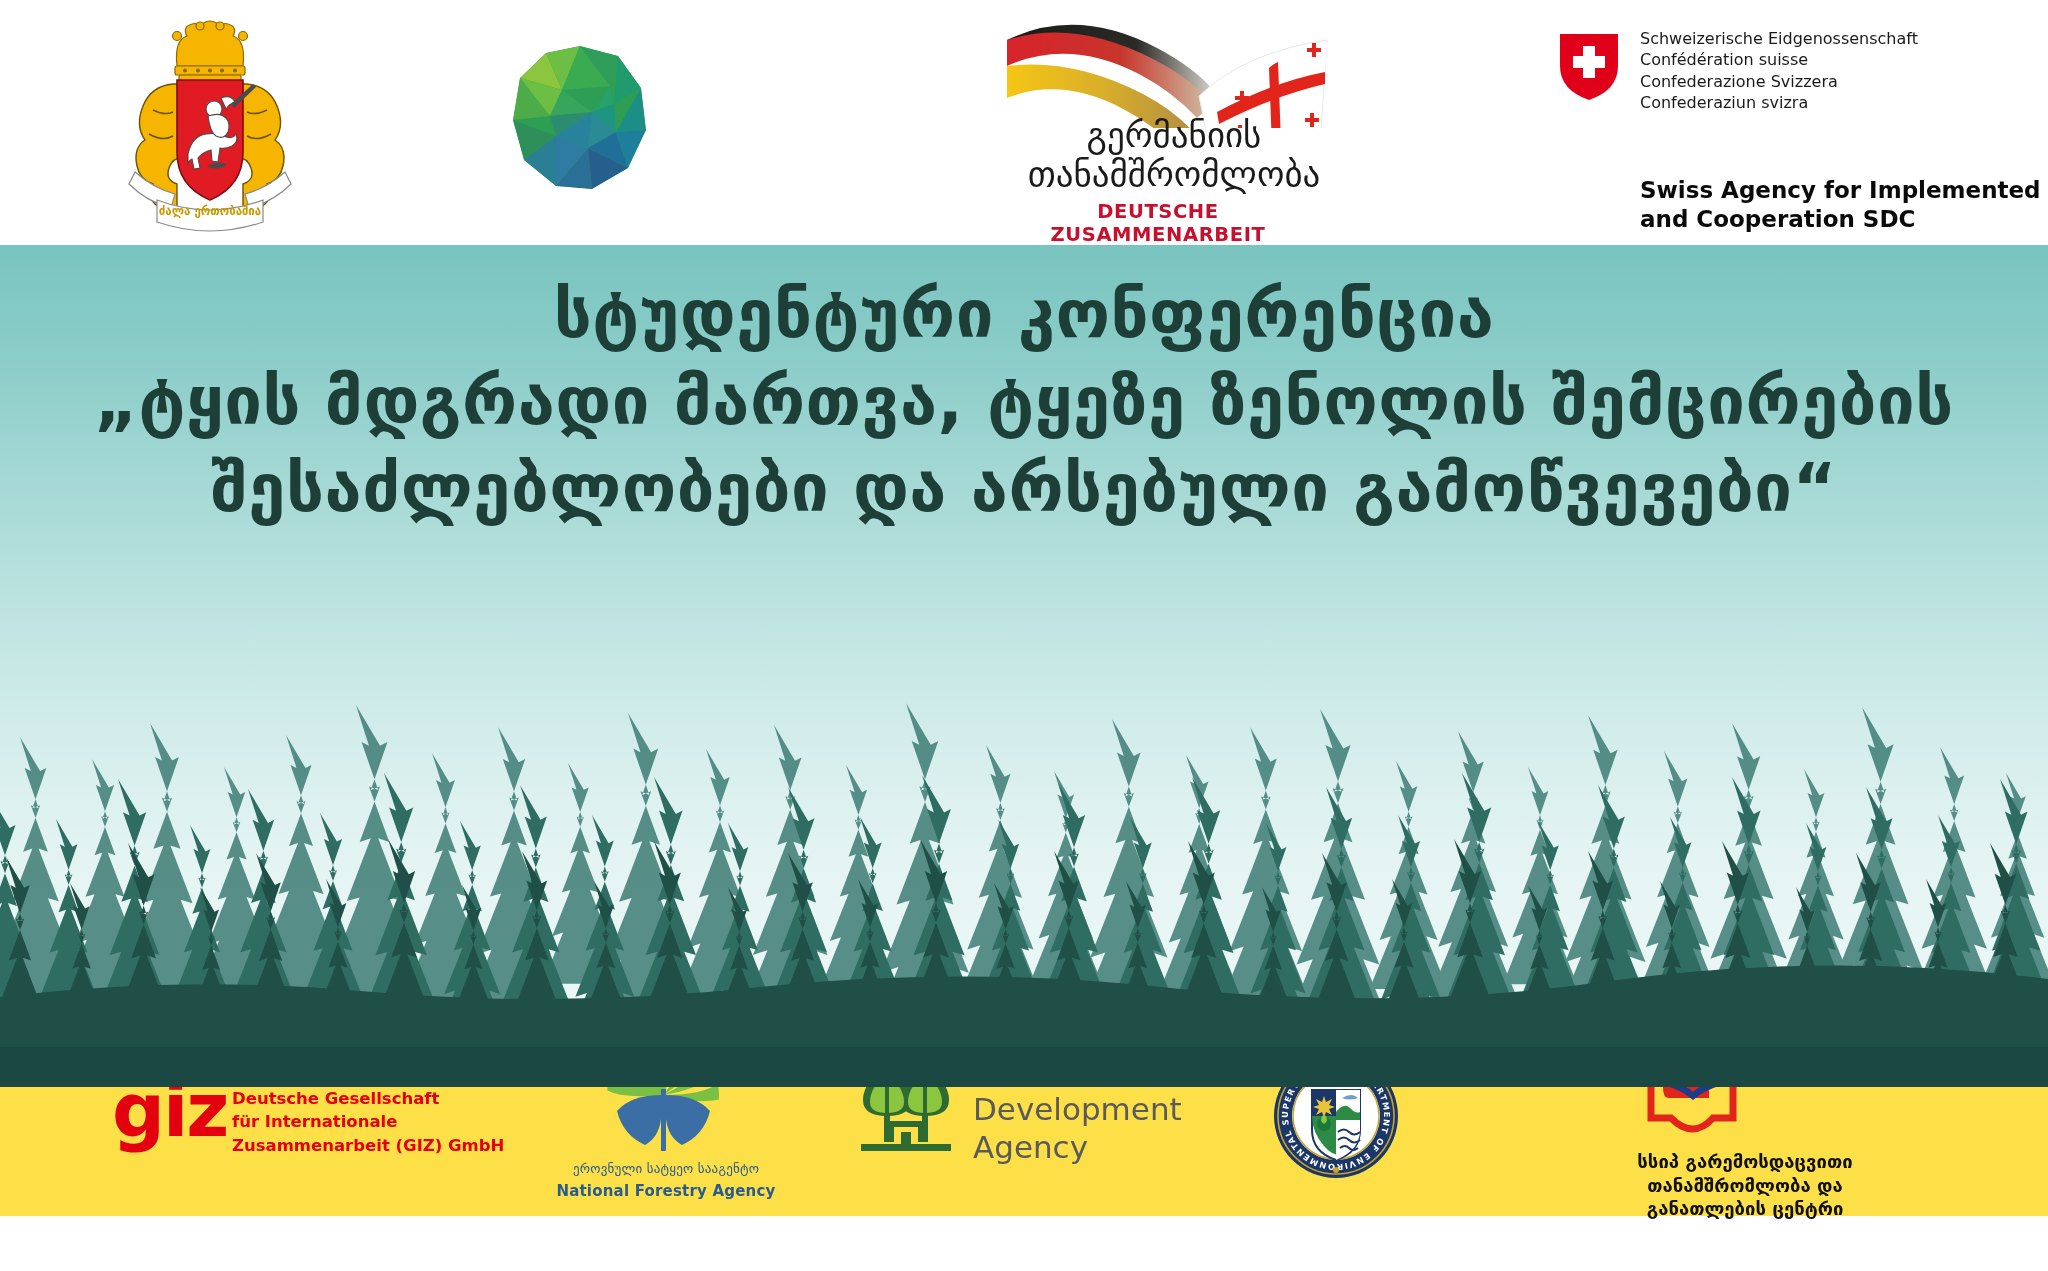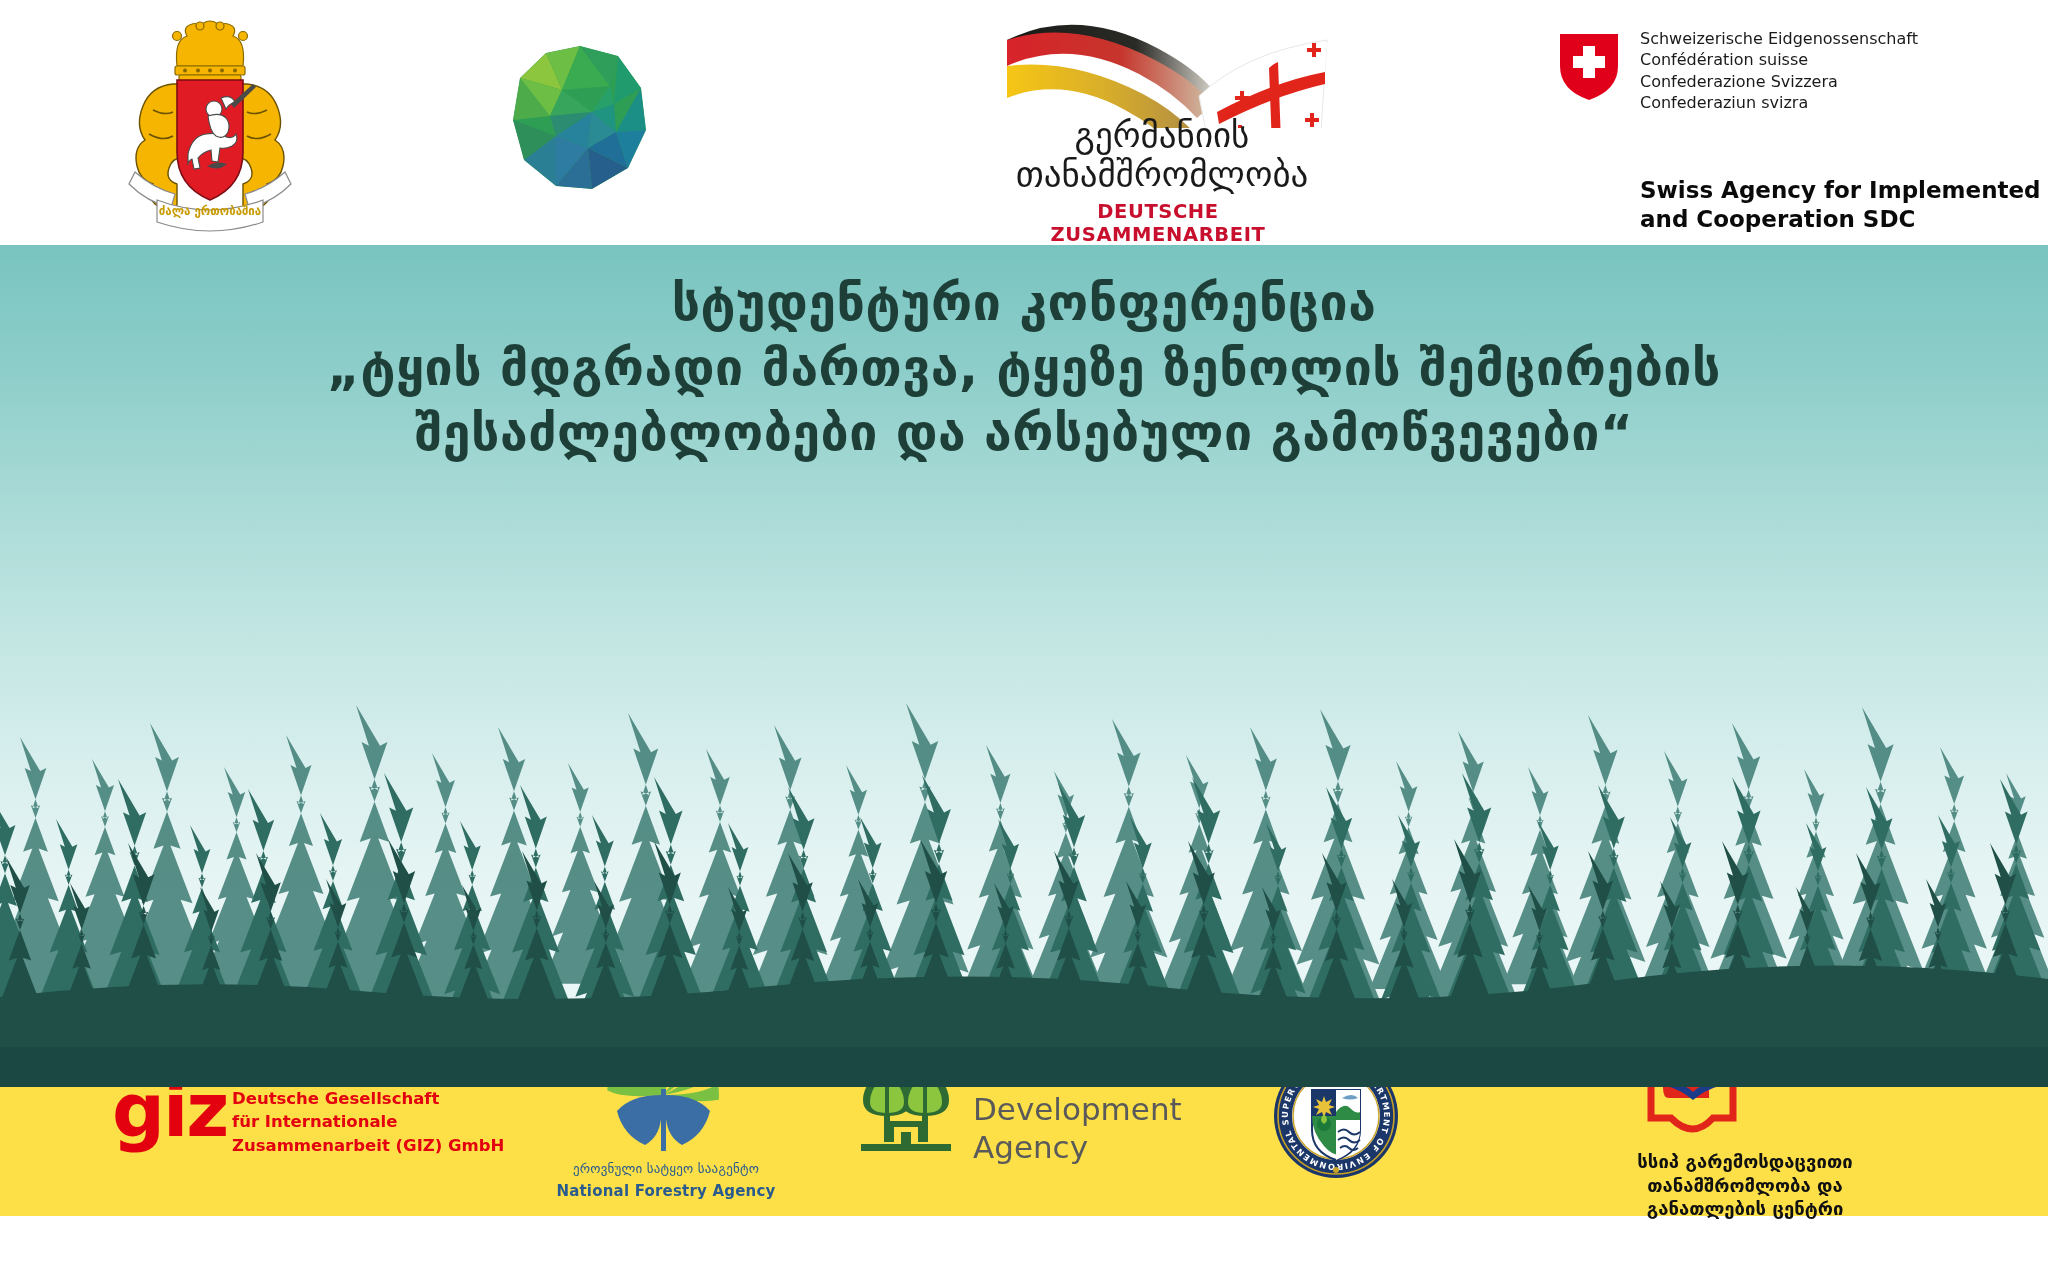--- a/index.html
+++ b/index.html
@@ -25,21 +25,21 @@
   .gcf-text {
     position: absolute; left: 162px; top: 14px;
     font-family: "DejaVu Sans", sans-serif;
     font-size: 33px; font-weight: 400; letter-spacing: 1.2px;
     line-height: 1.33; color: #3c3c3b;
   }
 
   
   .germany { position: absolute; left: 985px; top: 8px; width: 420px; height: 220px; }
   .germany-geo {
-    position: absolute; left: 12px; top: 108px; width: 330px;
+    position: absolute; left: 24px; top: 108px; width: 330px;
     font-family: "DejaVu Sans", sans-serif;
     font-size: 35px; font-weight: 400; line-height: 1.12;
     color: #1a1a1a; text-align: center;
   }
   .germany-de {
     position: absolute; left: 8px; top: 192px; width: 330px;
     font-family: "DejaVu Sans", sans-serif;
     font-size: 19.5px; font-weight: 700; letter-spacing: 0.6px;
     color: #c8102e; text-align: center;
   }
@@ -66,21 +66,21 @@
     background: linear-gradient(180deg,
       #79c4c0 0%, #8ccdc9 14%, #a8dad6 30%,
       #c3e6e3 47%, #d8efee 62%, #e6f5f4 76%, #eef8f8 100%);
     overflow: hidden;
   }
   .hero-title {
     position: absolute; left: 0; top: 26px; width: 2048px;
     text-align: center; z-index: 4;
     font-family: "DejaVu Sans", sans-serif;
     font-weight: 700; color: #1d3f38;
-    font-size: 50px; line-height: 1.30;
+    font-size: 67px; line-height: 1.30;
     letter-spacing: 0.5px;
   }
   .hero-title .ln1 { display: block; }
   .hero-title .ln2 { display: block; }
   .hero-title .ln3 { display: block; }
 
   .forest { position: absolute; left: 0; bottom: 0; width: 2048px; height: 560px; z-index: 2; }
 
   
   .bottom-bar {

